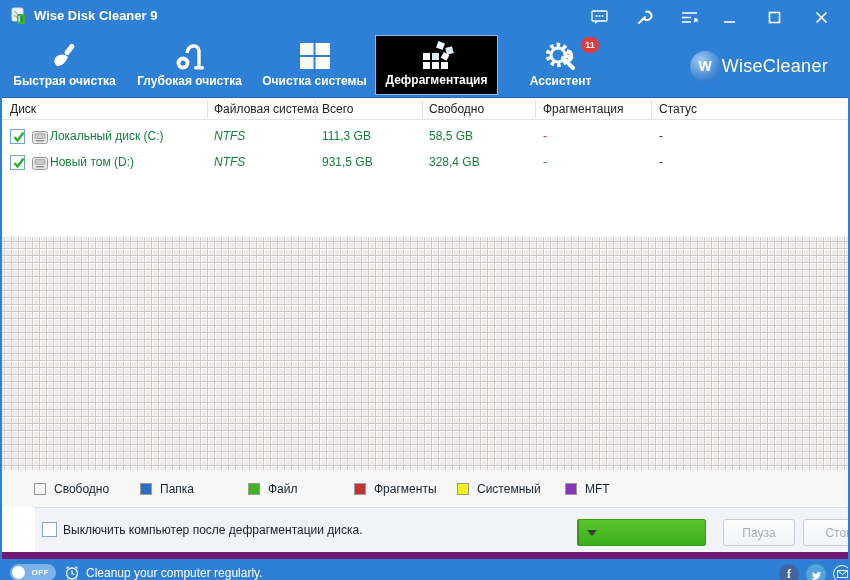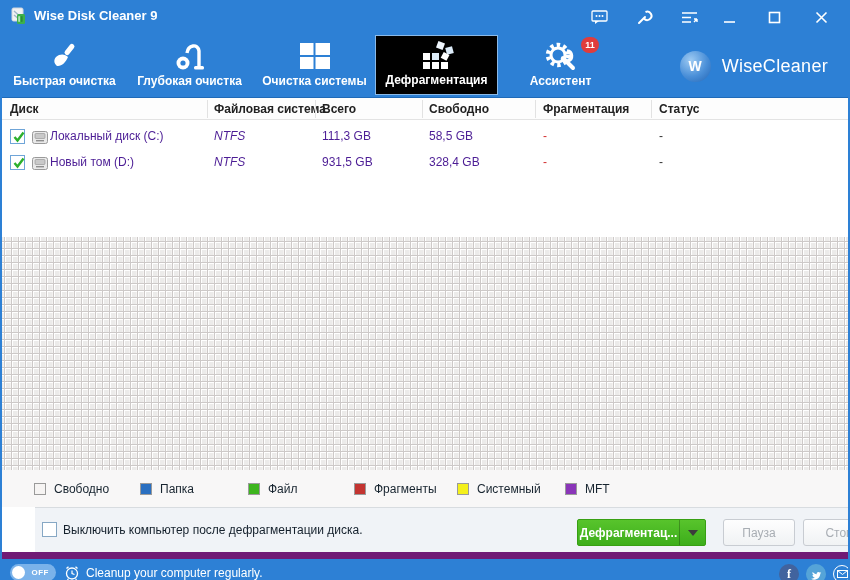--- a/index.html
+++ b/index.html
@@ -19,31 +19,31 @@
   .toolbar { position:absolute; left:-2px; top:32px; width:850px; height:65px; background:#2d80d5; }
   .tab { position:absolute; top:3px; width:123px; height:60px; cursor:pointer; }
   .tab.selected { background:#000000; border:1px solid #8ab9e7; }
   .tab-icon { position:absolute; left:0; right:0; top:3px; height:36px; display:flex; align-items:center; justify-content:center; }
   .tab-label { position:absolute; left:0; right:0; bottom:7px; text-align:center; color:#fff; font-size:12px; font-weight:bold; }
   .badge { position:absolute; right:23px; top:2px; min-width:18px; height:16px; border-radius:9px; background:#e03c3c;
            color:#fff; font-size:9px; font-weight:bold; display:flex; align-items:center; justify-content:center; padding:0 4px; }
   .brand { position:absolute; right:22px; top:16px; height:36px; display:flex; align-items:center; }
   .brand-ball { width:31px; height:31px; border-radius:50%; background:radial-gradient(circle at 35% 30%, #9ecbf3, #4a8fd8 55%, #2465b4);
                 color:#fff; font-size:14px; font-weight:bold; display:flex; align-items:center; justify-content:center; }
-  .brand-name { color:#fff; font-size:18px; margin-left:11px; letter-spacing:.3px; }
+  .brand-name { color:#fff; font-size:18px; margin-left:1px; letter-spacing:.3px; }
   
   .thead { position:absolute; left:0; top:97px; width:846px; height:23px; background:#fdfdfd; border-bottom:1px solid #e3e3e3; border-top:1px solid #1f6ab8; }
-  .hcell { position:absolute; top:0; height:22px; line-height:22px; font-size:12px; color:#222; padding-left:4px; cursor:pointer;font-weight:bold; }
+  .hcell { position:absolute; top:0; height:22px; line-height:22px; font-size:12px; color:#222; padding-left:4px; cursor:pointer; }
   .hsep { position:absolute; top:2px; width:1px; height:18px; background:#e2e2e2; }
   .rows { position:absolute; left:0; top:121px; width:846px; height:116px; background:#fff; }
   .drow { position:absolute; left:0; width:846px; height:27px; cursor:pointer; }
   .rcheck { position:absolute; left:8px; top:6px; width:15px; height:15px; background:#fff; border:1px solid #6fa5d8; cursor:pointer; }
   .rcheck svg { position:absolute; left:1px; top:0; }
   .disk-ic { position:absolute; left:30px; top:7px; }
-  .cell { position:absolute; top:0; height:27px; line-height:27px; font-size:12px; color:#4c1d95; white-space:nowrap; }
+  .cell { position:absolute; top:0; height:27px; line-height:27px; font-size:12px; color:#15803d; white-space:nowrap; }
   .c-name { left:48px; } .c-fs { left:212px;font-style:italic; } .c-total { left:320px; } .c-free { left:427px; }
   .c-frag { left:541px; color:#d23030; } .c-status { left:657px; color:#333; }
   
   .defrag-grid {
     position:absolute; left:0; top:237px; width:846px; height:233px;
     background-color:#f4f2f1;
     background-image:
       linear-gradient(90deg,#cdc9c8 1px,transparent 1px),
       linear-gradient(180deg,#cdc9c8 1px,transparent 1px),
       linear-gradient(90deg,transparent 1px,#ffffff 1px,#ffffff 2px,transparent 2px),
@@ -289,21 +289,20 @@
     <div class="lg-item" style="left:563px">
       <span class="lg-sw" style="background-color: rgb(138, 53, 184);"></span>
       <span class="lg-label">MFT</span>
     </div>
   </div>
 
   <div class="footer">
     <div class="f-check"></div>
     <div class="f-label">Выключить компьютер после дефрагментации диска.</div>
     <div class="btn-green">
-      <div class="btn-green-main">Дефрагментац...</div>
       <div class="btn-green-arrow">
         <span></span>
       </div>
     </div>
     <div class="btn-gray btn-pause">Пауза</div>
     <div class="btn-gray btn-stop">Стоп</div>
   </div>
 
   <div class="statusbar">
     <div class="toggle">

